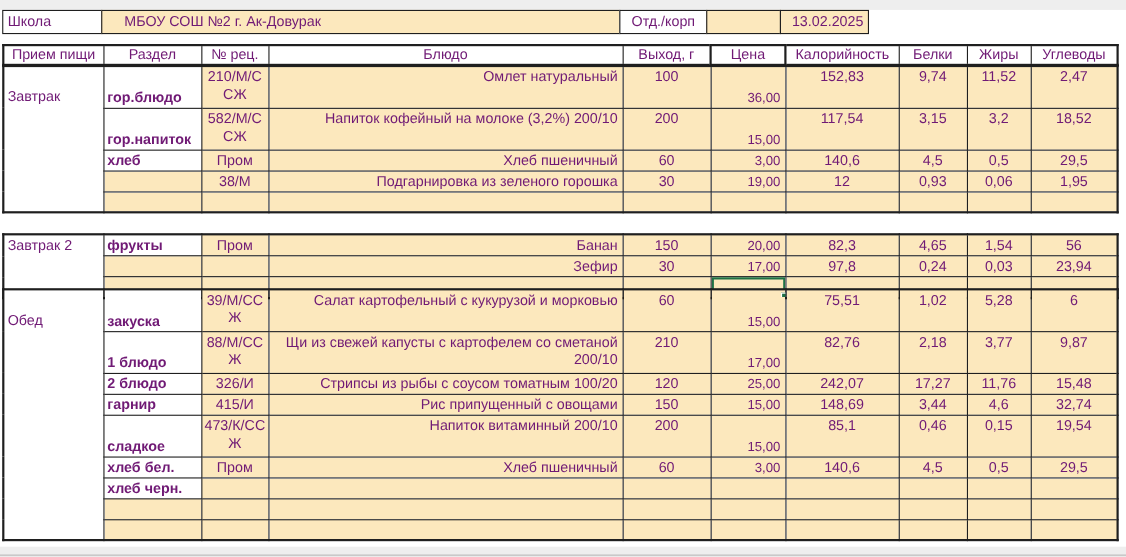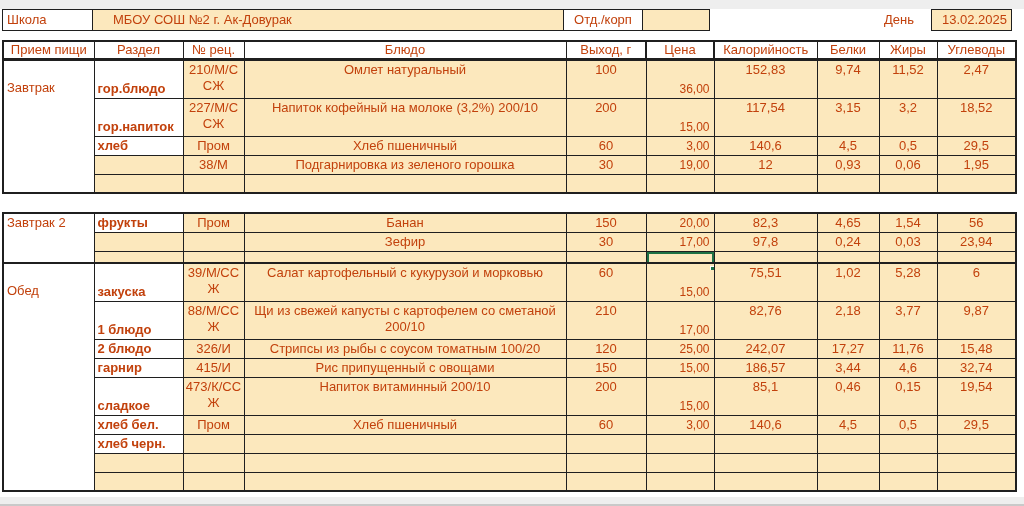--- a/index.html
+++ b/index.html
@@ -5,21 +5,21 @@
   :root{
     --tan:#fce8bd;
     --bd:#1f1f1f;
     --bd-light:#90907e;
     --sel:#1e7145;
     --chrome:#eeeeee;
   }
   *{box-sizing:border-box;margin:0;padding:0;}
   body{background:#ffffff;font-family:"Liberation Sans",sans-serif;}
   .screen{position:relative;width:1024px;height:506px;background:#ffffff;overflow:hidden;
-          font-size:13px;color:#c2410c;}
+          font-size:13px;color:#701a75;}
   .strip-top{position:absolute;left:0;top:0;width:1024px;height:9px;background:var(--chrome);}
   .strip-bottom{position:absolute;left:0;top:497px;width:1024px;height:9px;background:var(--chrome);border-bottom:2px solid #c9c9c9;}
 
   
   .toprow{position:absolute;left:2px;top:9px;height:22px;display:flex;}
   .tcell{border:1px solid var(--bd);height:22px;line-height:20px;padding:0 4px;background:#fff;
          white-space:nowrap;overflow:hidden;}
   .tcell + .tcell{margin-left:-1px;}
   .tan{background:var(--tan);}
   .c-school-label{width:91px;}
@@ -41,42 +41,41 @@
   .sec2{top:262px;}
   tr.tall{height:38px;}
   tr.short{height:19px;}
   td.meal{background:#fff;vertical-align:top;padding:0 3px;}
   .meal-label{display:flex;align-items:flex-end;}
   .meal-label.h-tall{height:35px;}
   .meal-label.h-short{height:17px;}
   td.razdel{background:#fff;vertical-align:bottom;padding:0 3px 1px 3px;white-space:nowrap;font-weight:bold;}
   td.razdel.tan{background:var(--tan);}
   td.rec{background:var(--tan);text-align:center;vertical-align:top;word-break:break-all;padding:1px 1px;}
-  td.dish{background:var(--tan);text-align:center;vertical-align:top;padding:1px 4px;}
+  td.dish{background:var(--tan);text-align:right;vertical-align:top;padding:1px 4px;}
   td.out{background:var(--tan);text-align:center;vertical-align:top;padding-top:1px;}
   td.price{background:var(--tan);text-align:right;vertical-align:bottom;padding:0 4px 1px 0;
            font-size:12px;border-left:2px solid var(--bd);border-right:2px solid var(--bd);}
   td.num{background:var(--tan);text-align:center;vertical-align:top;padding-top:1px;}
   tr.lightTop td{border-top:1px solid var(--bd-light);}
   td.selected{box-shadow:inset 0 0 0 2px var(--sel);position:relative;}
   td.selected::after{content:"";position:absolute;right:-3px;bottom:-3px;width:5px;height:5px;
                      background:var(--sel);border:1px solid #fff;z-index:3;}
 </style>
 </head>
 <body>
 
 <div class="screen">
   <div class="strip-top"></div>
 
   <div class="toprow">
     <div class="tcell c-school-label">Школа</div>
     <div class="tcell tan c-school-value">МБОУ СОШ №2 г. Ак-Довурак</div>
     <div class="tcell c-dept-label">Отд./корп</div>
     <div class="tcell tan c-dept-value"></div>
-    <div class="dayarea">День</div>
     <div class="tcell tan c-day-value">13.02.2025</div>
   </div>
 
   <table class="grid hdr">
     <colgroup class="cols">
         <col style="width: 91px;">
         <col style="width: 89px;">
         <col style="width: 61px;">
         <col style="width: 322px;">
         <col style="width: 80px;">
@@ -125,21 +124,21 @@
           <td class="dish">Омлет натуральный</td>
           <td class="out">100</td>
           <td class="price">36,00</td>
           <td class="num">152,83</td>
           <td class="num">9,74</td>
           <td class="num">11,52</td>
           <td class="num">2,47</td>
         </tr>
         <tr class="tall">
           <td class="razdel">гор.напиток</td>
-          <td class="rec">227/М/ССЖ</td>
+          <td class="rec">582/М/ССЖ</td>
           <td class="dish">Напиток кофейный на молоке (3,2%) 200/10</td>
           <td class="out">200</td>
           <td class="price">15,00</td>
           <td class="num">117,54</td>
           <td class="num">3,15</td>
           <td class="num">3,2</td>
           <td class="num">18,52</td>
         </tr>
         <tr class="short">
           <td class="razdel">хлеб</td>
@@ -277,21 +276,21 @@
           <td class="num">17,27</td>
           <td class="num">11,76</td>
           <td class="num">15,48</td>
         </tr>
         <tr class="short">
           <td class="razdel">гарнир</td>
           <td class="rec">415/И</td>
           <td class="dish">Рис припущенный с овощами</td>
           <td class="out">150</td>
           <td class="price">15,00</td>
-          <td class="num">186,57</td>
+          <td class="num">148,69</td>
           <td class="num">3,44</td>
           <td class="num">4,6</td>
           <td class="num">32,74</td>
         </tr>
         <tr class="tall">
           <td class="razdel">сладкое</td>
           <td class="rec">473/К/ССЖ</td>
           <td class="dish">Напиток витаминный 200/10</td>
           <td class="out">200</td>
           <td class="price">15,00</td>

